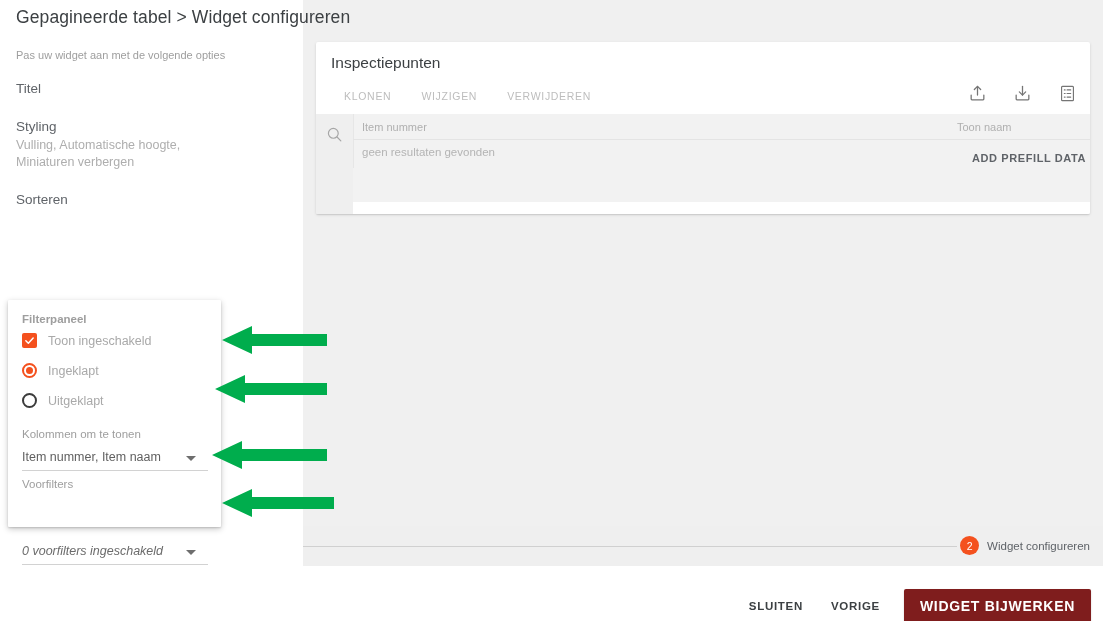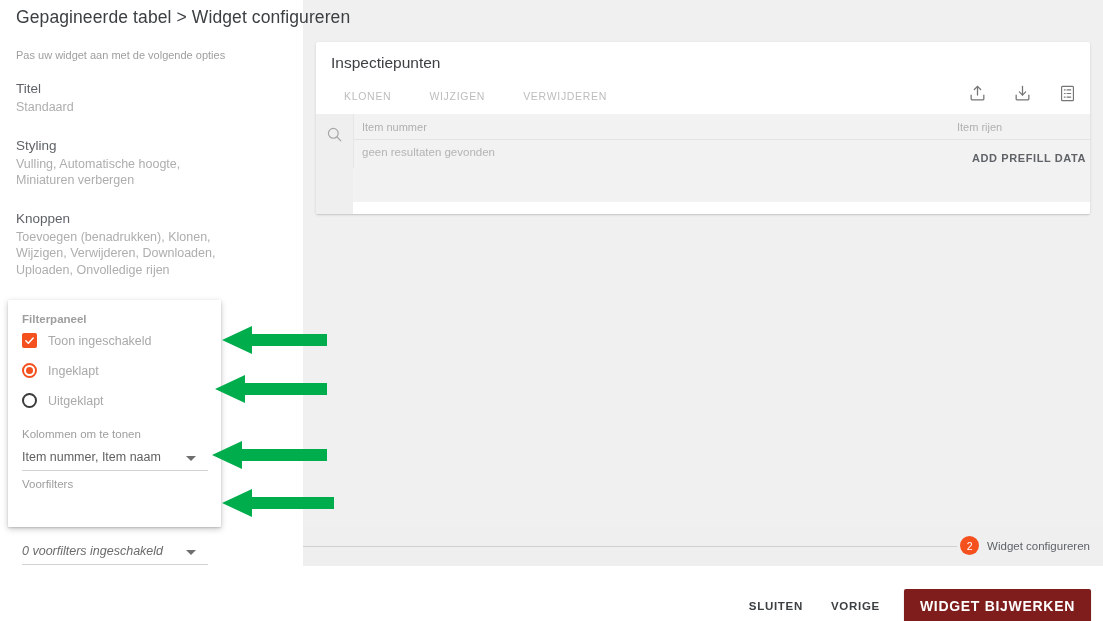--- a/index.html
+++ b/index.html
@@ -104,21 +104,21 @@
     position: absolute;
     left: 15px; top: 12px;
     font-size: 15.5px;
     color: #3c4043;
     white-space: nowrap;
   }
   .card-actions {
     position: absolute;
     left: 14px; top: 44px;
     display: flex;
-    gap: 8px;
+    gap: 0;
   }
   .action-btn {
     font-size: 10.5px;
     color: #bdbdbd;
     letter-spacing: 0.7px;
     padding: 4px 16px 4px 14px;
     white-space: nowrap;
     cursor: pointer;
     text-transform: none;
   }
@@ -409,29 +409,24 @@
 
   <div class="sidebar">
     <div class="page-header">
       <div class="page-title">Gepagineerde tabel &gt; Widget configureren</div>
       <div class="page-subtitle">Pas uw widget aan met de volgende opties</div>
     </div>
 
     <div class="sidebar-sections">
       <div class="section">
         <div class="section-title">Titel</div>
-        <div class="section-value">Standaard</div>
       </div>
       <div class="section">
         <div class="section-title">Styling</div>
         <div class="section-value">Vulling, Automatische hoogte, Miniaturen verbergen</div>
-      </div>
-      <div class="section">
-        <div class="section-title">Knoppen</div>
-        <div class="section-value">Toevoegen (benadrukken), Klonen, Wijzigen, Verwijderen, Downloaden, Uploaden, Onvolledige rijen</div>
       </div>
       <div class="section">
         <div class="section-title">Sorteren</div>
       </div>
     </div>
   </div>
 
   <div class="preview-card">
     <div class="card-title">Inspectiepunten</div>
 
@@ -474,21 +469,21 @@
         <div class="search-icon-wrap">
           <svg width="19" height="19" viewBox="0 0 24 24" fill="none" stroke="#a6a6a6" stroke-width="1.5" stroke-linecap="round">
             <circle cx="10.5" cy="10.5" r="6.2"></circle>
               <line x1="15.2" y1="15.2" x2="20" y2="20"></line>
           </svg>
         </div>
       </div>
       <div class="table-body">
         <div class="table-head-row">
           <div class="th th-itemnr">Item nummer</div>
-          <div class="th th-itemnaam">Item rijen</div>
+          <div class="th th-itemnaam">Toon naam</div>
         </div>
         <div class="table-empty-row">
           <div class="empty-text">geen resultaten gevonden</div>
           <div class="prefill-text">ADD PREFILL DATA</div>
         </div>
       </div>
       <div class="table-filler"></div>
       <div class="table-footer-strip"></div>
     </div>
   </div>

